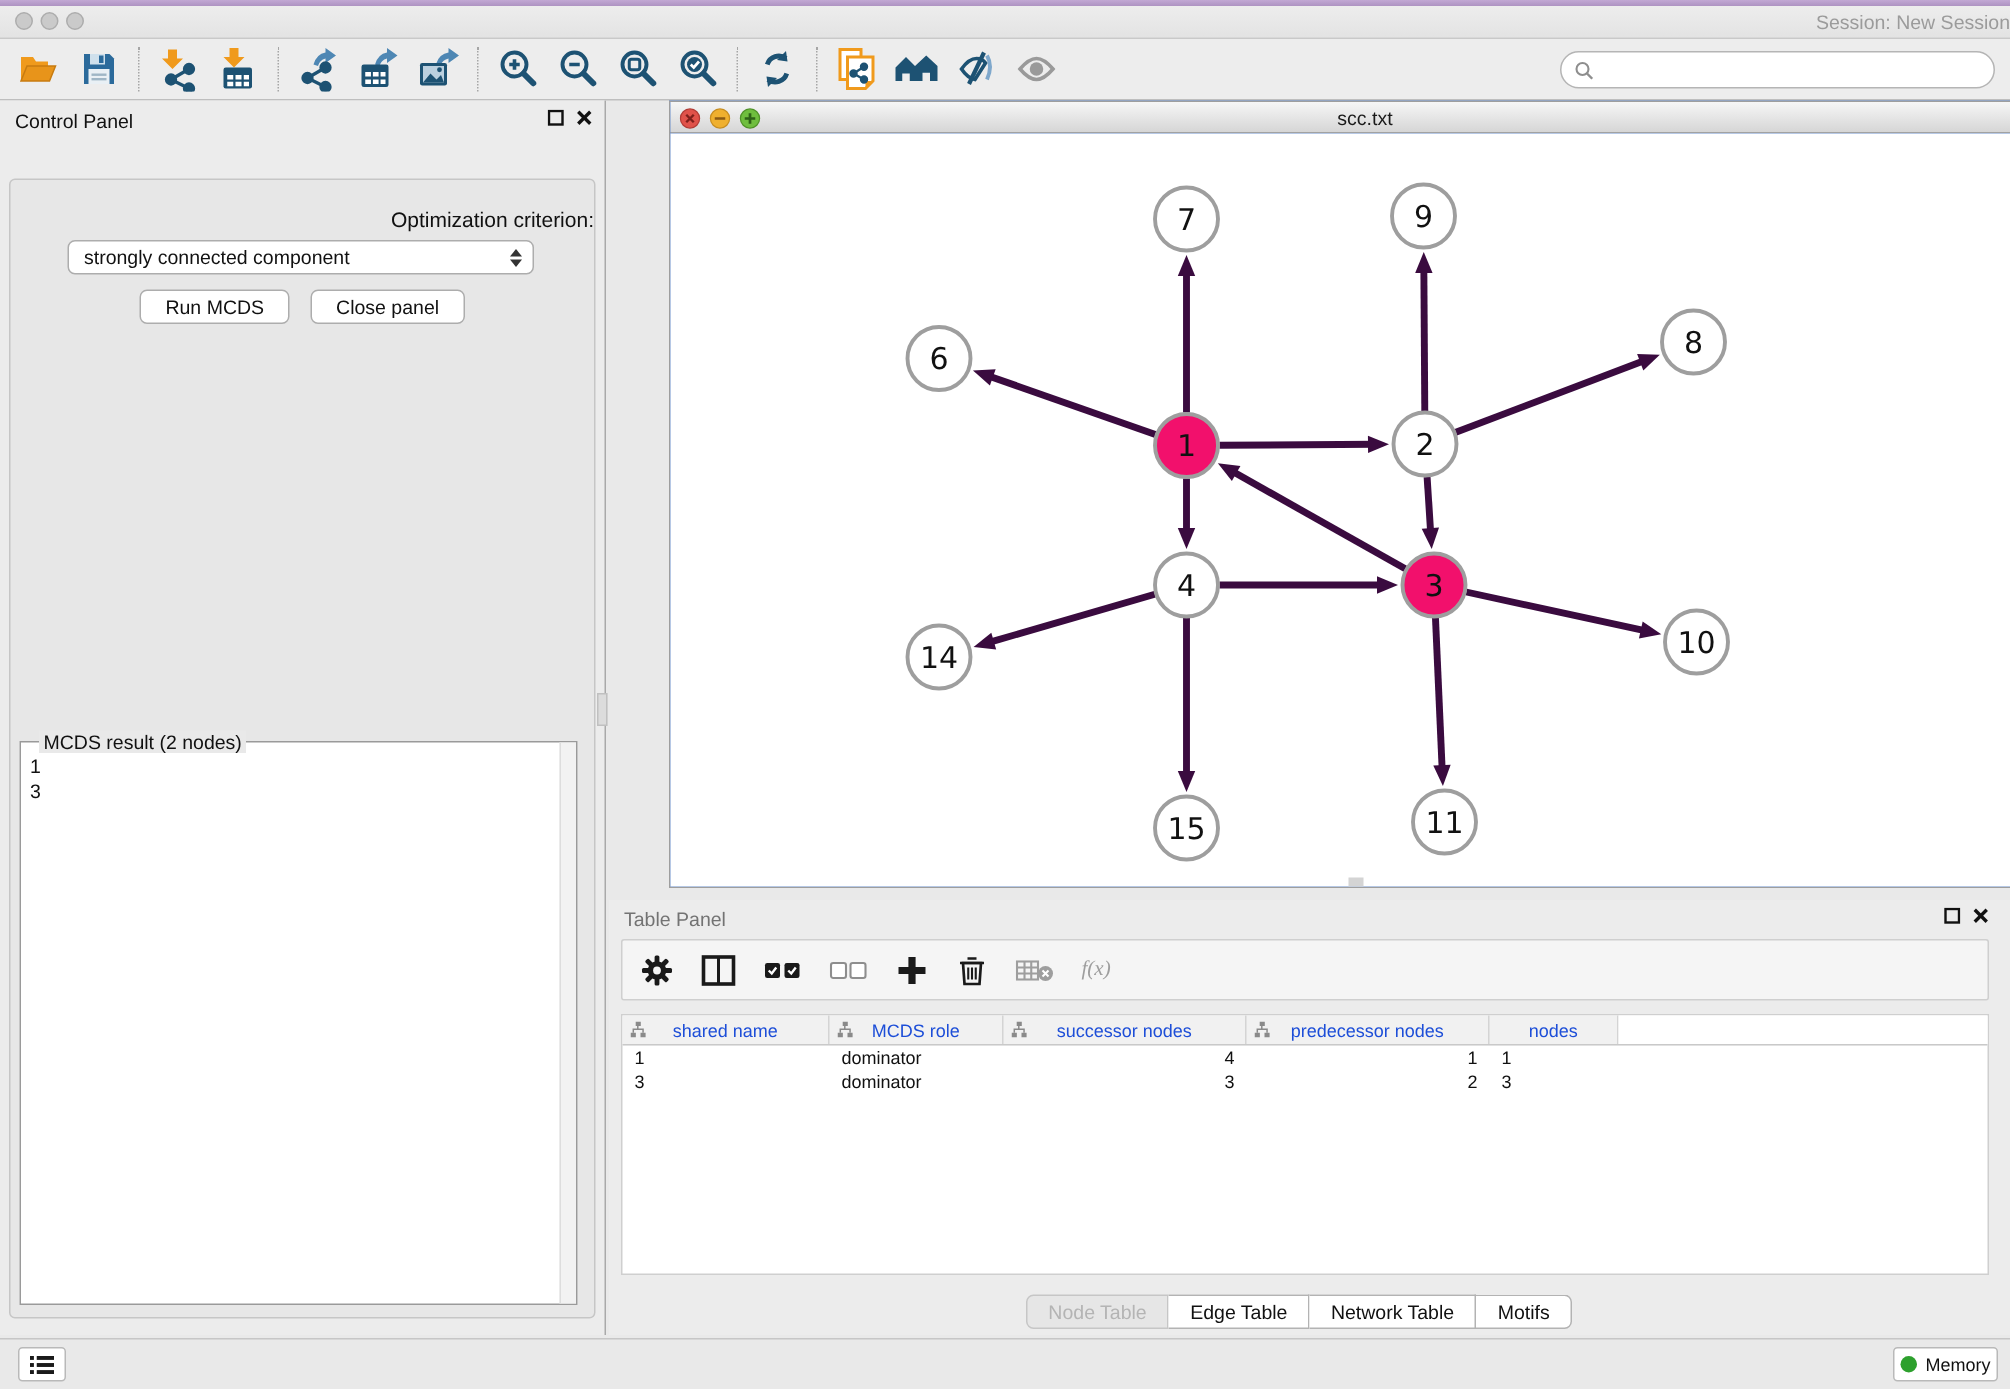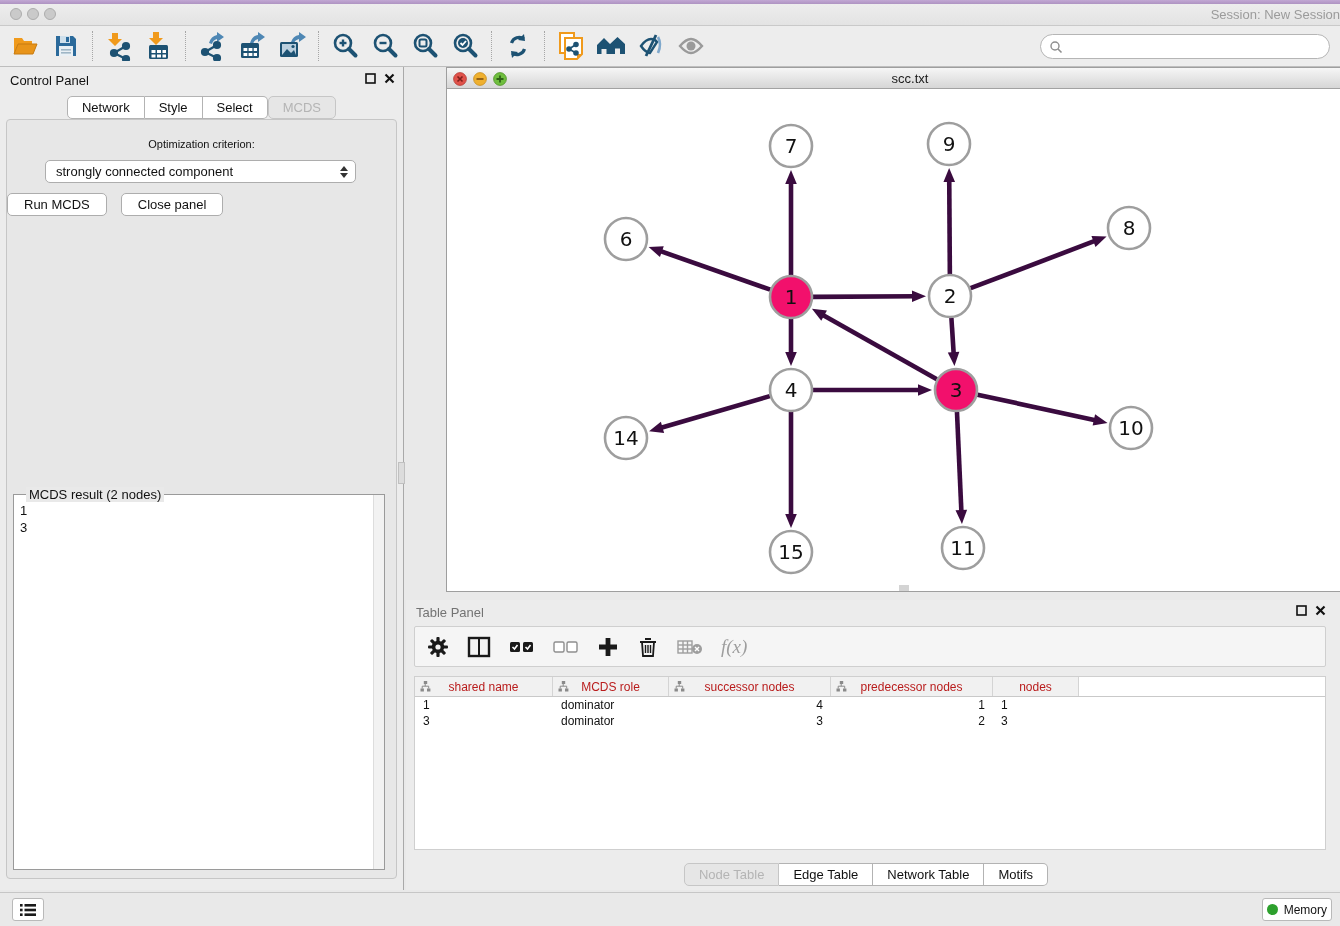--- a/index.html
+++ b/index.html
@@ -33,30 +33,30 @@
   .cp-header { position:absolute; left:10px; top:6px; font-size:13px; color:#111; }
   .panel-btns { position:absolute; right:8px; top:6px; display:flex; gap:8px; align-items:center; }
   .cp-tabs { position:absolute; left:0; right:0; top:29px; display:flex; justify-content:center; }
   .seg { font-size:13px; color:#111; background:#fff; border:1px solid #B3B3B3;
     padding:3px 14px; border-left:none; }
   .seg:first-child { border-left:1px solid #B3B3B3; border-radius:5px 0 0 5px; }
   .seg.last { border-radius:0 5px 5px 0; }
   .seg.active { color:#B4B4B4; background:#E6E6E6; border-color:#C6C6C6; border-radius:5px; border-left:1px solid #C6C6C6; }
   .cp-box { position:absolute; left:6px; top:52px; width:391px; height:760px;
     background:#E7E7E7; border:1px solid #C6C6C6; border-radius:4px; }
-  .opt-label { position:absolute; left:0; right:0; top:18px; text-align:center; font-size:11px; color:#111; }
+  .opt-label { position:absolute; left:0; right:0; top:18px; text-align:right; font-size:14px; color:#111; }
   .criterion { position:absolute; left:38px; right:40px; top:40px; height:23px; background:#fff;
     border:1px solid #ADADAD; border-radius:5px; font-size:13px; color:#111;
     display:flex; align-items:center; padding-left:10px; }
   .stepper { position:absolute; right:6px; top:3px; width:11px; height:16px; display:flex;
     flex-direction:column; align-items:center; justify-content:center; gap:2px; }
   .stepper i { display:block; width:0; height:0; border-left:4px solid transparent; border-right:4px solid transparent; }
   .stepper .up { border-bottom:5px solid #333; }
   .stepper .dn { border-top:5px solid #333; }
-  .cp-buttons { position:absolute; left:0; right:0; top:73px; display:flex; gap:14px; }
+  .cp-buttons { position:absolute; left:0; right:0; top:73px; display:flex; justify-content:center; gap:14px; }
   .btn { font-size:13px; color:#111; background:#fff; border:1px solid #ADADAD;
     border-radius:5px; height:23px; padding:0 16px; line-height:21px; }
   .result-box { position:absolute; left:6px; right:11px; top:374px; bottom:8px;
     border:1px solid #9A9A9A; background:#fff; }
   .result-legend { position:absolute; left:12px; top:-8px; background:#E9E9E9;
     padding:0 3px; font-size:13px; color:#111; }
   .result-lines { position:absolute; left:0; top:3px; right:12px; bottom:0; padding:4px 6px;
     font-size:13px; color:#111; line-height:17px; }
   .result-scroll { position:absolute; right:0; top:0; bottom:0; width:11px;
     background:#F2F2F2; border-left:1px solid #DDDDDD; }
@@ -74,25 +74,25 @@
   
   .v-grip { position:absolute; left:398px; top:462px; width:7px; height:22px;
     background:#DCDCDC; border:1px solid #C0C0C0; }
 
   
   .table-panel { position:absolute; left:406px; top:600px; width:934px; height:290px; background:#ECECEC; }
   .tp-header { position:absolute; left:10px; top:5px; font-size:13px; color:#737373; }
   .tp-toolbar { position:absolute; left:8px; top:26px; width:912px; height:41px;
     background:#F5F5F5; border:1px solid #CFCFCF; border-radius:2px;
     display:flex; align-items:center; padding-left:12px; gap:18px; }
-  .fx-label { font-family:"Liberation Serif", serif; font-style:italic; font-size:19px; color:#9E9E9E; }
+  .fx-label { font-family:"Liberation Serif", serif; font-style:italic; font-size:14px; color:#9E9E9E; }
   .tp-table { position:absolute; left:8px; top:76px; width:912px; height:174px;
     background:#fff; border:1px solid #CFCFCF; }
   .thead { display:flex; height:20px; background:#F1F1F1; border-bottom:1px solid #C9C9C9; }
-  .th { position:relative; border-right:1px solid #D4D4D4; font-size:12px; color:#b91c1c;
+  .th { position:relative; border-right:1px solid #D4D4D4; font-size:12px; color:#1d4ed8;
     display:flex; align-items:center; justify-content:center; }
   .th .sort-ic { position:absolute; left:5px; top:4px; }
   .th.filler { border-right:none; background:#fff; flex:1; }
   .trow { display:flex; height:16px; }
   .td { font-size:12px; color:#111; padding:1px 8px 0 8px; overflow:hidden; white-space:nowrap; }
   .tp-tabs { position:absolute; left:0; right:14px; top:263px; display:flex; justify-content:center; }
 
   
   .statusbar { position:absolute; left:0; top:892px; width:1340px; height:34px;
     background:#E9E9E9; border-top:1px solid #C6C6C6; }
@@ -292,26 +292,20 @@
   <div class="control-panel">
     <div class="cp-header">Control Panel</div>
     <div class="panel-btns">
       <svg width="11" height="11" viewBox="0 0 11 11">
           <rect x="1" y="1" width="9" height="9" fill="none" stroke="#111" stroke-width="1.6"></rect>
         </svg>
       <svg width="11" height="11" viewBox="0 0 11 11">
           <line x1="1.5" y1="1.5" x2="9.5" y2="9.5" stroke="#111" stroke-width="2.2"></line>
           <line x1="9.5" y1="1.5" x2="1.5" y2="9.5" stroke="#111" stroke-width="2.2"></line>
         </svg>
-    </div>
-    <div class="cp-tabs">
-      <span class="seg">Network</span>
-      <span class="seg">Style</span>
-      <span class="seg last">Select</span>
-      <span class="seg active">MCDS</span>
     </div>
     <div class="cp-box">
       <div class="opt-label">Optimization criterion:</div>
       <div class="criterion">
         <span>strongly connected component</span>
         <span class="stepper">
             <i class="up"></i>
             <i class="dn"></i>
           </span>
       </div>

